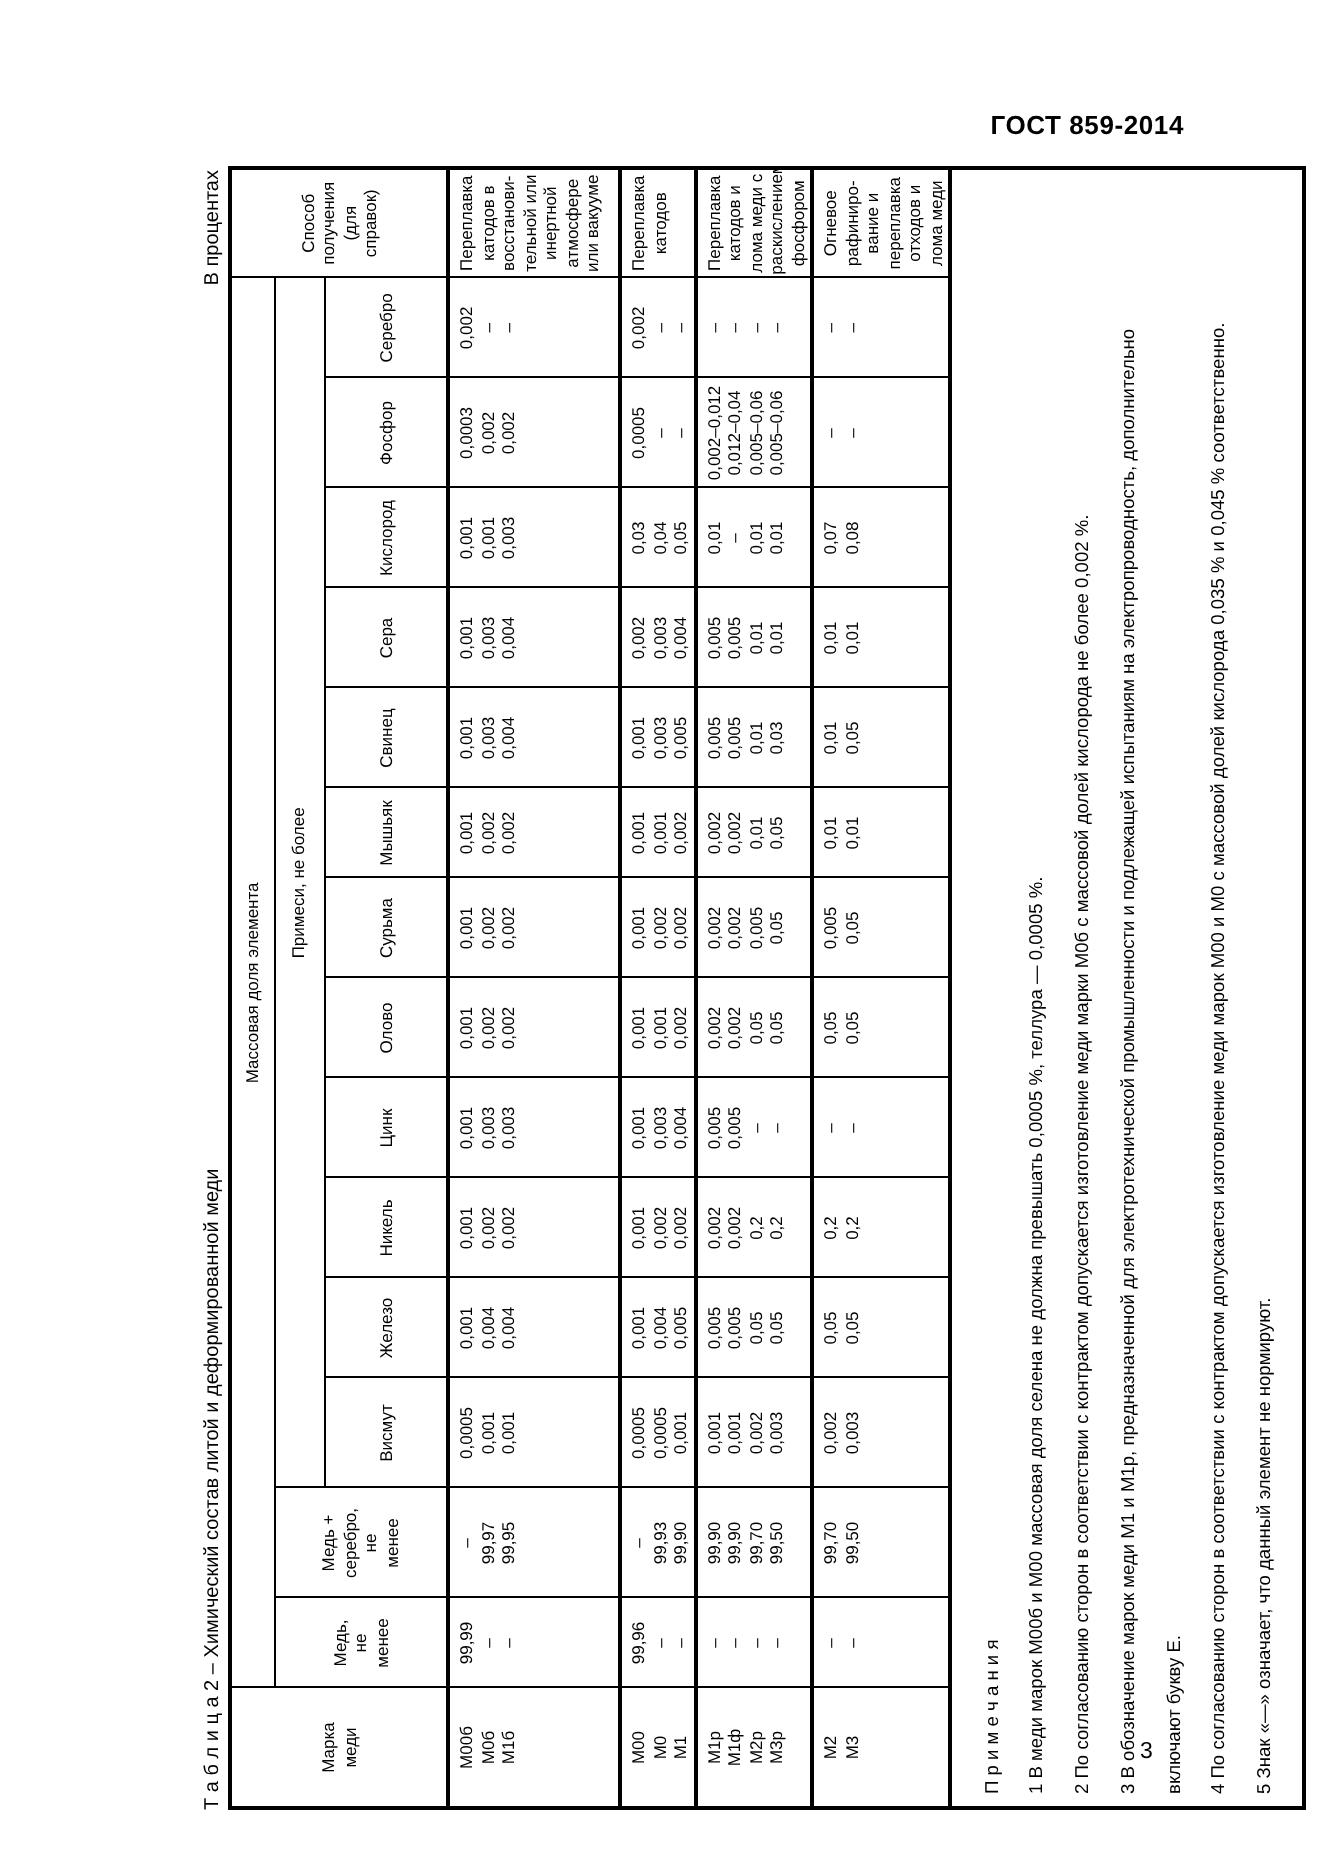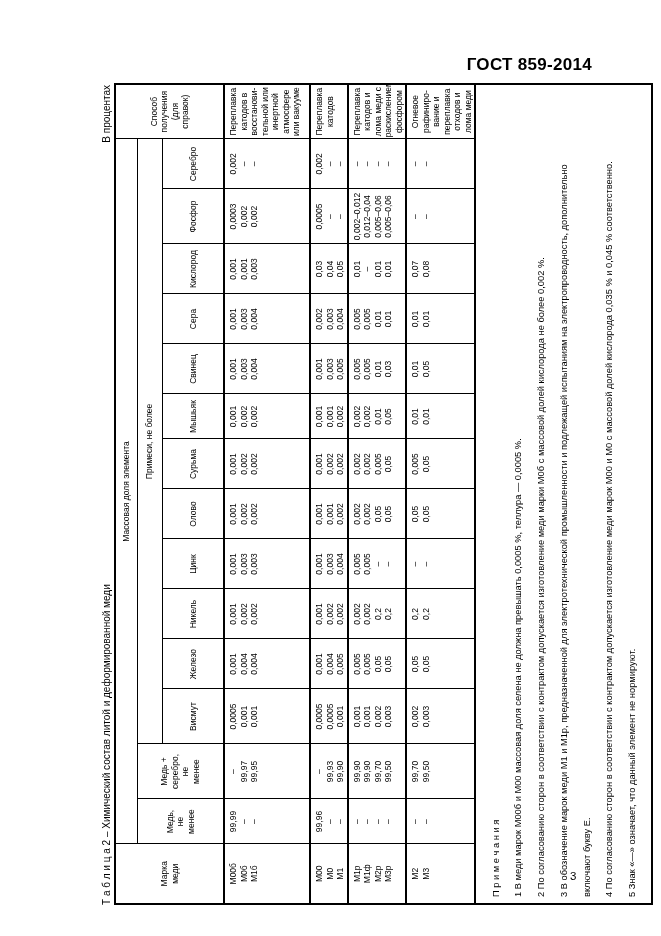--- a/index.html
+++ b/index.html
@@ -3,21 +3,21 @@
 <meta charset="utf-8">
 <style>
   html,body{margin:0;padding:0;}
   body{
     width:661px;height:936px;position:relative;overflow:hidden;
     background:#ffffff;color:#000;
     font-family:"Liberation Sans","DejaVu Sans",sans-serif;
   }
   .gost-ref{
     position:absolute;top:55px;right:69px;
-    font-size:17px;font-weight:bold;letter-spacing:.3px;
+    font-size:13px;font-weight:bold;letter-spacing:.3px;
   }
   .page-num{
     position:absolute;left:570px;top:870px;font-size:11.5px;
   }
   
   .rotated{
     position:absolute;left:88px;top:905px;width:822px;height:478px;
     transform:rotate(-90deg);transform-origin:0 0;
   }
   .caption-line{

